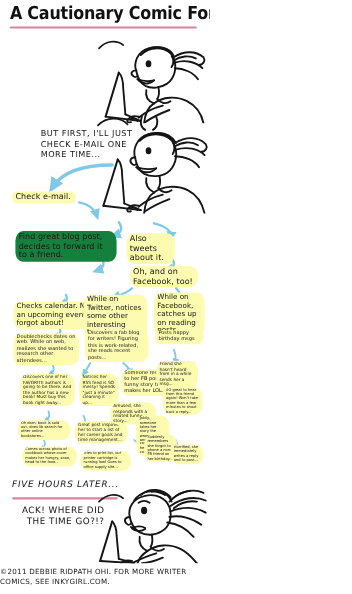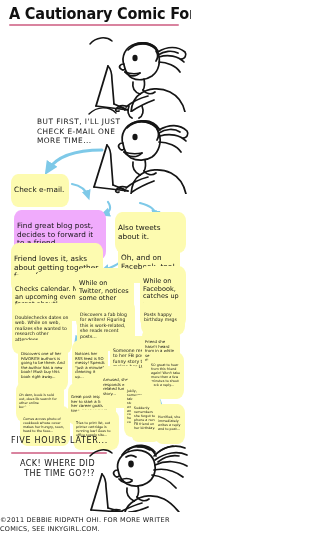--- a/index.html
+++ b/index.html
@@ -81,21 +81,21 @@
     line-height: 9px;
     letter-spacing: 0.25px;
     text-transform: uppercase;
     color: #161616;
   }
 
   
   .note {
     position: absolute;
     box-sizing: border-box;
-    padding: 12px 3px;
+    padding: 1px 3px;
     border-radius: 7px / 9px;
     font-family: "DejaVu Sans", sans-serif;
     color: #141414;
     overflow: hidden;
   }
   .note.lvl1 { font-size: 7.3px; line-height: 8.6px; letter-spacing: 0.05px; }
   .note.lvl2 { font-size: 6.5px; line-height: 7.6px; letter-spacing: 0.02px; }
   .note.lvl3 { font-size: 4.6px; line-height: 5.4px; }
   .note.lvl4 { font-size: 3.9px; line-height: 4.5px; }
   .note.lvl5 { font-size: 3.3px; line-height: 3.9px; }
@@ -278,23 +278,22 @@
 
       <path d="M80,410 C82,414 80,417 78,419" stroke-width="1.5" marker-end="url(#ahs)"></path>
 
       <path d="M122,400 C126,404 130,406 134,407" stroke-width="1.5" marker-end="url(#ahs)"></path>
 
       <path d="M160,400 C162,404 162,407 162,410" stroke-width="1.5" marker-end="url(#ahs)"></path>
     </g>
   </svg>
 
   <div class="note lvl1" style="left: 11px; top: 174px; width: 58px; background: rgb(253, 251, 176);">Check e-mail.</div>
-  <div class="note lvl1" style="left: 14px; top: 210px; width: 92px; background: #f0abfc;">Find great blog post, decides to forward it to a friend.</div>
-  <div class="note lvl1" style="left: 115px; top: 212px; width: 71px; background: rgb(253, 251, 176);">Also tweets about it.</div>
-  <div class="note lvl1" style="left: 11px; top: 243px; width: 92px; background: rgb(253, 251, 176);">Friend loves it, asks about getting together for cofee.</div>
+  <div class="note lvl1" style="left: 14px; top: 210px; width: 92px; background: #15803d;">Find great blog post, decides to forward it to a friend.</div>
+  <div class="note lvl1" style="left: 115px; top: 212px; width: 44px; background: rgb(253, 251, 176);">Also tweets about it.</div>
   <div class="note lvl1" style="left: 118px; top: 242px; width: 62px; background: rgb(253, 251, 176);">Oh, and on Facebook, too!</div>
 
   <div class="note lvl2" style="left: 12px; top: 274px; width: 88px; background: rgb(253, 251, 176);">Checks calendar. Notices an upcoming event she forgot about!</div>
   <div class="note lvl2" style="left: 76px; top: 268px; width: 58px; background: rgb(253, 251, 176);">While on Twitter, notices some other interesting tweets...</div>
   <div class="note lvl2" style="left: 140px; top: 266px; width: 46px; background: rgb(253, 251, 176);">While on Facebook, catches up on reading posts...</div>
 
   <div class="note lvl3" style="left: 12px; top: 303px; width: 60px; background: rgb(253, 251, 176);">Doublechecks dates on web. While on web, realizes she wanted to research other attendees...</div>
   <div class="note lvl3" style="left: 77px; top: 300px; width: 58px; background: rgb(253, 251, 176);">Discovers a fab blog for writers! Figuring this is work-related, she reads recent posts...</div>
   <div class="note lvl3" style="left: 141px; top: 300px; width: 44px; background: rgb(253, 251, 176);">Posts happy birthday msgs</div>
 
@@ -307,21 +306,21 @@
   <div class="note lvl4" style="left: 68px; top: 383px; width: 48px; background: rgb(253, 251, 176);">Great post inspires her to start a list of her career goals and time management...</div>
   <div class="note lvl4" style="left: 100px; top: 366px; width: 42px; background: rgb(253, 251, 176);">Amused, she responds with a related funny story...</div>
   <div class="note lvl5" style="left: 148px; top: 352px; width: 36px; background: rgb(253, 251, 176);">SO great to hear from this friend again! Won't take more than a few minutes to shoot back a reply...</div>
 
   <div class="note lvl5" style="left: 20px; top: 406px; width: 50px; background: rgb(253, 251, 176);">Comes across photo of cookbook whose cover makes her hungry, soon, head to the fooo...</div>
   <div class="note lvl5" style="left: 73px; top: 410px; width: 46px; background: rgb(253, 251, 176);">Tries to print list, out printer cartridge is running low! Goes to office supply site...</div>
   <div class="note lvl5" style="left: 124px; top: 378px; width: 30px; background: rgb(253, 251, 176);">Jokily, someone takes her story the wrong way, and a confused, heated, comment...</div>
   <div class="note lvl5" style="left: 131px; top: 395px; width: 30px; background: rgb(253, 251, 176);">Suddenly remembers she forgot to phone a non-FB friend on her birthday...</div>
   <div class="note lvl5" style="left: 155px; top: 404px; width: 30px; background: rgb(253, 251, 176);">Horrified, she immediately writes a reply and to post...</div>
 
-  <div class="later-label" style="left:11px; top:436px;">FIVE HOURS LATER...</div>
+  <div class="later-label" style="left:11px; top:436px;font-style:italic;">FIVE HOURS LATER...</div>
   <div class="later-rule" style="left: 11px; top: 452px; width: 96px; background: rgb(217, 131, 159);"></div>
 
   <svg class="figure" style="left:88px; top:442px;" width="103" height="70" viewBox="0 0 103 70">
     <g fill="none" stroke="#151515" stroke-width="1.7" stroke-linecap="round" stroke-linejoin="round">
 
       <path d="M2,14 C9,7 18,6 24,11" stroke-width="1.5"></path>
 
       <path d="M30,28 C28,20 33,11 43,9 C54,6 63,11 66,19 C69,28 66,37 59,41
                C53,45 45,45 39,42 C34,39 31,34 30,28 Z"></path>
 

